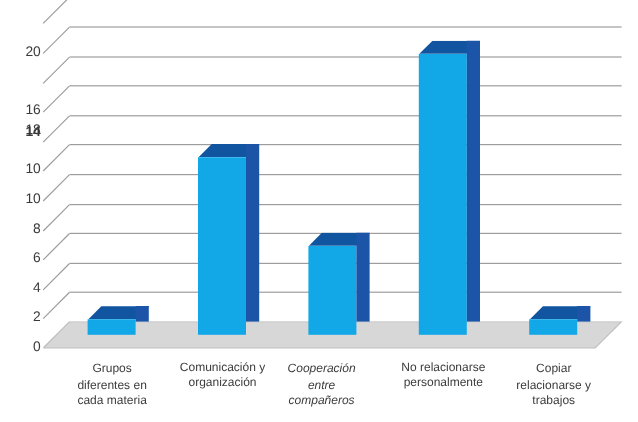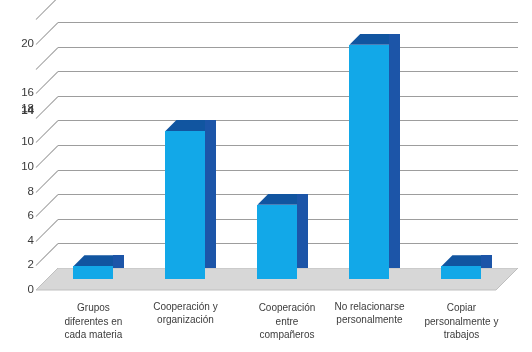--- a/index.html
+++ b/index.html
@@ -202,32 +202,32 @@
       </div>
   </div>
 
   <div id="cat-labels">
       <div class="cat-label" style="left: 41.44px; width: 104px; bottom: 11px; color: rgb(60, 60, 60);">
         <div>Grupos</div>
         <div>diferentes en</div>
         <div>cada materia</div>
       </div>
       <div class="cat-label" style="left: 133.44px; width: 104px; bottom: 26px; color: rgb(60, 60, 60);">
-        <div>Cooperación y</div>
+        <div>Comunicación y</div>
         <div>organización</div>
       </div>
-      <div class="cat-label" style="left: 235px; width: 104px; bottom: 11px; color: rgb(60, 60, 60);">
+      <div class="cat-label" style="left: 216px; width: 104px; bottom: 11px; color: rgb(60, 60, 60); font-style: italic;">
         <div>Cooperación</div>
         <div>entre</div>
         <div>compañeros</div>
       </div>
       <div class="cat-label" style="left: 317.44px; width: 104px; bottom: 26px; color: rgb(60, 60, 60);">
         <div>No relacionarse</div>
         <div>personalmente</div>
       </div>
       <div class="cat-label" style="left: 409.44px; width: 104px; bottom: 11px; color: rgb(60, 60, 60);">
         <div>Copiar</div>
-        <div>personalmente y</div>
+        <div>relacionarse y</div>
         <div>trabajos</div>
       </div>
     </div>
 
 </div>
 
 </body></html>

